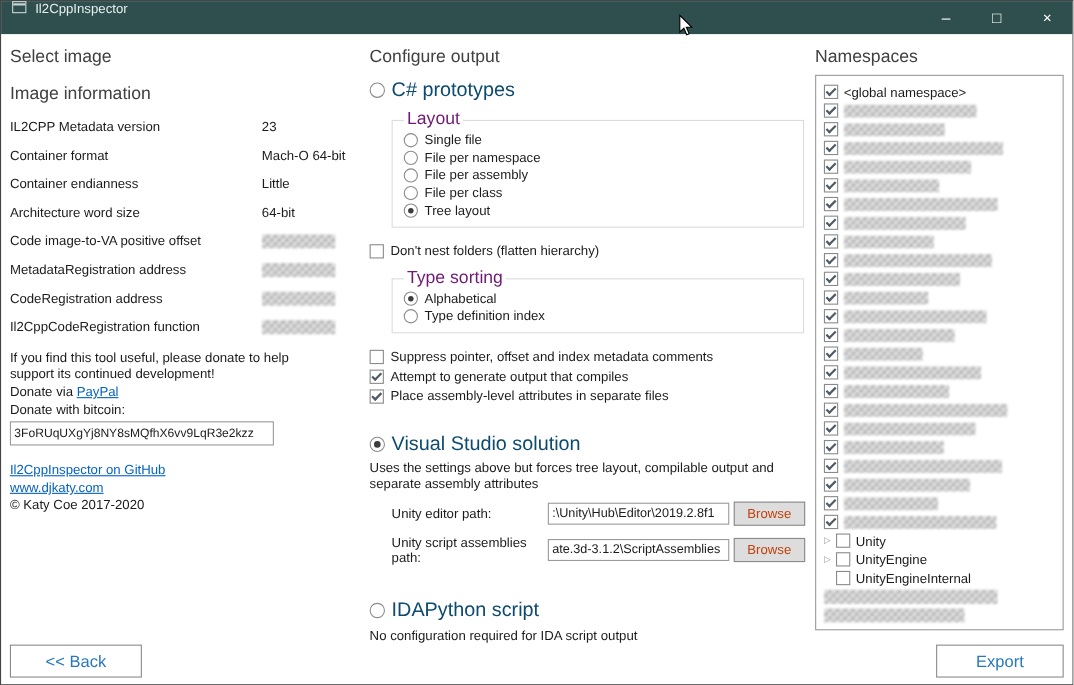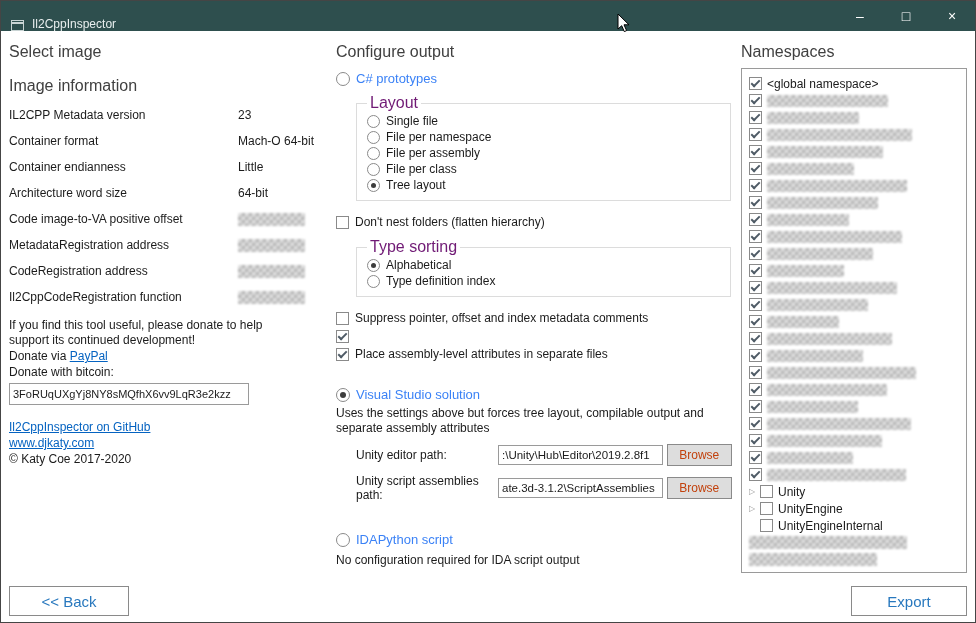--- a/index.html
+++ b/index.html
@@ -1,21 +1,21 @@
 <!DOCTYPE html>
 <html><head>
 <meta charset="utf-8">
 <style>
   *{box-sizing:border-box;margin:0;padding:0}
   html,body{width:976px;height:623px}
   body{position:relative;font-family:"Liberation Sans",sans-serif;background:#fff;overflow:hidden;color:#1b1b1b}
   .window{position:absolute;inset:0;border:1px solid #454545;background:#fff}
 
   
-  .titlebar{position:absolute;top:0;left:0;right:0;height:30px;background:#2e4f4e;display:flex;align-items:flex-end}
+  .titlebar{position:absolute;top:0;left:0;right:0;height:30px;background:#2e4f4e;display:flex;align-items:flex-start}
   .app-icon{width:13px;height:11px;border:1px solid #c9d4d4;margin:0 8px 0 10px;position:relative;flex:none}
   .app-icon::before{content:"";position:absolute;left:0;top:1px;right:0;height:2px;background:#c9d4d4}
   .title-text{font-size:12px;color:#e8eeee}
   .win-btns{margin-left:auto;display:flex;height:100%}
   .win-btn{width:46px;display:flex;align-items:center;justify-content:center;color:#fff;font-size:14px;cursor:default}
   .cursor{position:absolute;left:616px;top:12px;z-index:50}
 
   
   .col-left{position:absolute;left:8px;top:30px;width:296px;height:593px}
   .col-mid{position:absolute;left:335px;top:30px;width:396px;height:593px}
@@ -42,21 +42,21 @@
   .link{color:#0563c1;text-decoration:underline;cursor:pointer}
   .blk{display:block;font-size:12px;line-height:16px}
   .github{margin-top:14px}
   .bitcoin-input{margin-top:3px;width:240px;height:18px;border:1px solid #9a9a9a;font-family:"Liberation Sans",sans-serif;font-size:11px;padding:10px 3px;color:#1b1b1b}
   .copyright{font-size:12px;margin-top:1px}
   .big-btn{position:absolute;bottom:8px;left:0;width:120px;height:30px;background:#fff;border:1px solid #8a8a8a;color:#2878be;font-size:15px;font-family:"Liberation Sans",sans-serif;cursor:pointer}
   .export-btn{left:auto;right:0;width:116px}
 
   
   .sec-row{display:flex;align-items:center;margin-top:10px}
-  .green{color:#3b82f6;font-size:13px}
+  .green{color:#0c4a6e;font-size:18px}
   .radio{width:13px;height:13px;flex:none;border:1px solid #8a8a8a;border-radius:50%;background:#fff;display:inline-block;position:relative;margin-right:6px}
   .radio.big{width:14px;height:14px}
   .radio.sel::after{content:"";position:absolute;left:3px;top:3px;width:5px;height:5px;border-radius:50%;background:#3d3d3d}
   .radio.big.sel::after{width:6px;height:6px}
   fieldset{min-inline-size:auto;margin:8px 0 0 20px;width:375px;border:1px solid #dcdcdc;padding:1px 10px 7px}
   legend{font-size:16px;color:#701a75;padding:0 3px}
   .opt{display:flex;align-items:center;font-size:12px;height:16px;cursor:default}
   .cb{width:13px;height:13px;flex:none;border:1px solid #8a8a8a;background:#fff;display:inline-block;position:relative;margin-right:6px}
   .cb.on::after{content:"";position:absolute;left:1px;top:2px;width:7px;height:3px;border-left:2px solid #4f5b66;border-bottom:2px solid #4f5b66;transform:rotate(-45deg)}
   .flatten{margin-top:13px}
@@ -203,20 +203,21 @@
         </div>
     </fieldset>
 
     <div class="cb-list">
         <label class="opt">
           <span class="cb"></span>
           <span>Suppress pointer, offset and index metadata comments</span>
         </label>
         <label class="opt">
           <span class="cb on"></span>
+          <span>Attempt to generate output that compiles</span>
         </label>
         <label class="opt">
           <span class="cb on"></span>
           <span>Place assembly-level attributes in separate files</span>
         </label>
       </div>
 
     <div class="sec-row vs-row">
       <span class="radio big sel"></span>
       <span class="green">Visual Studio solution</span>

